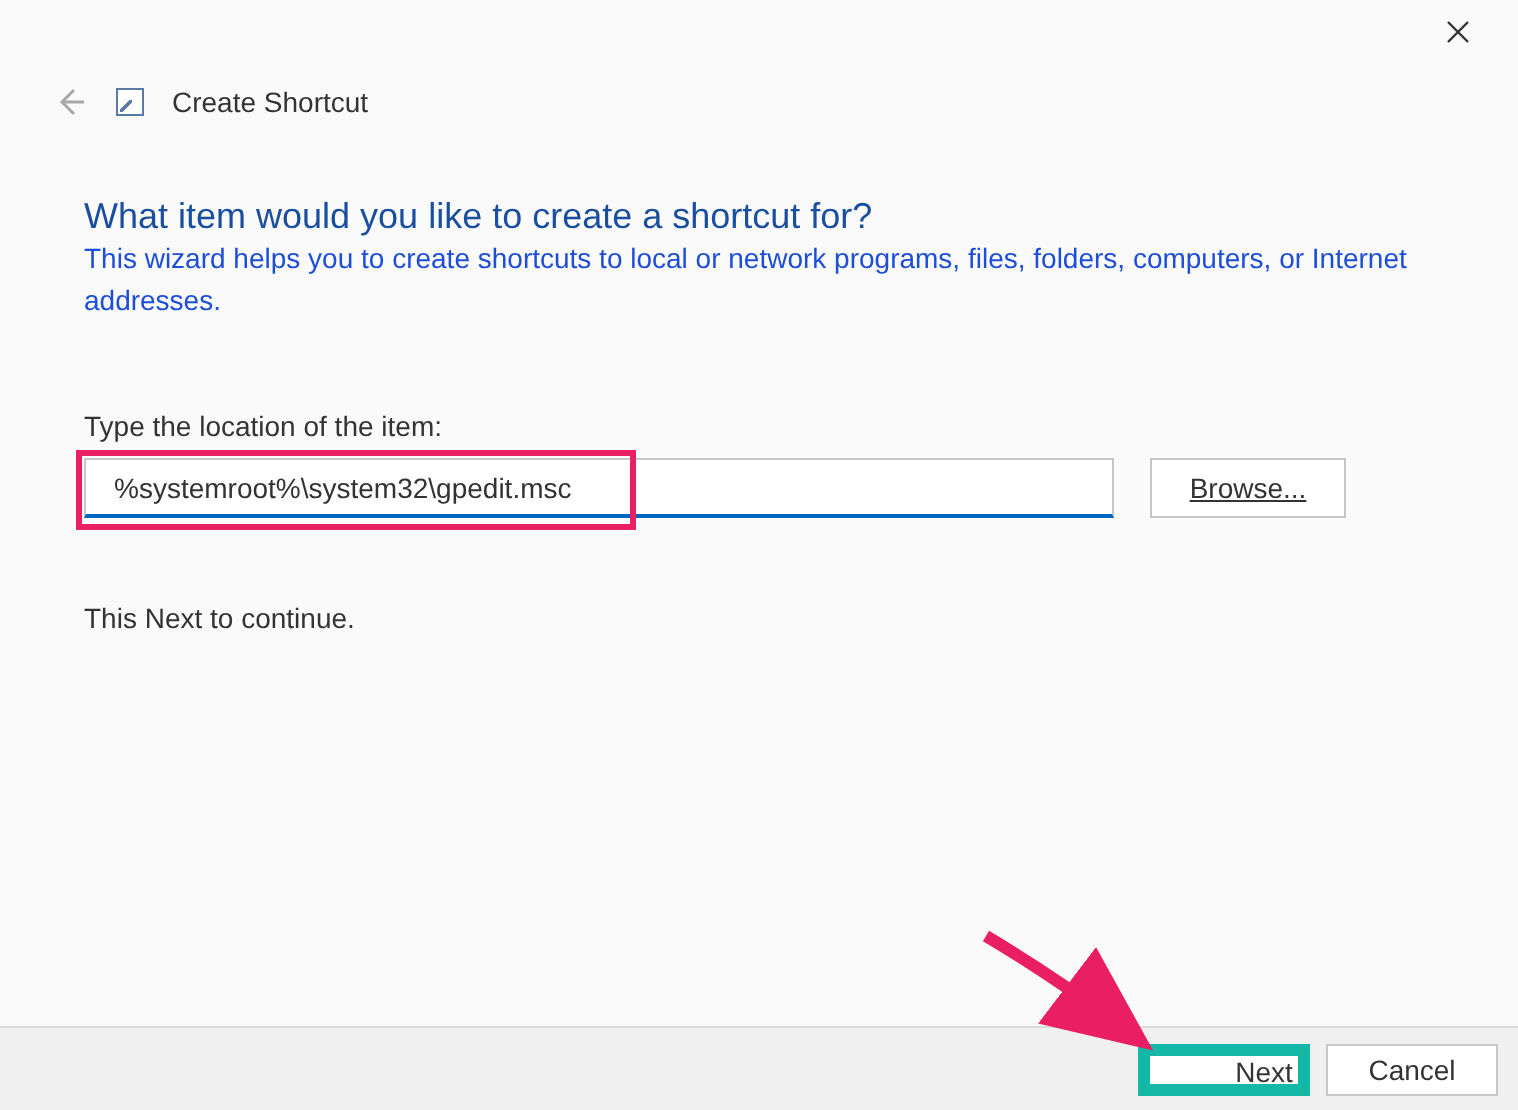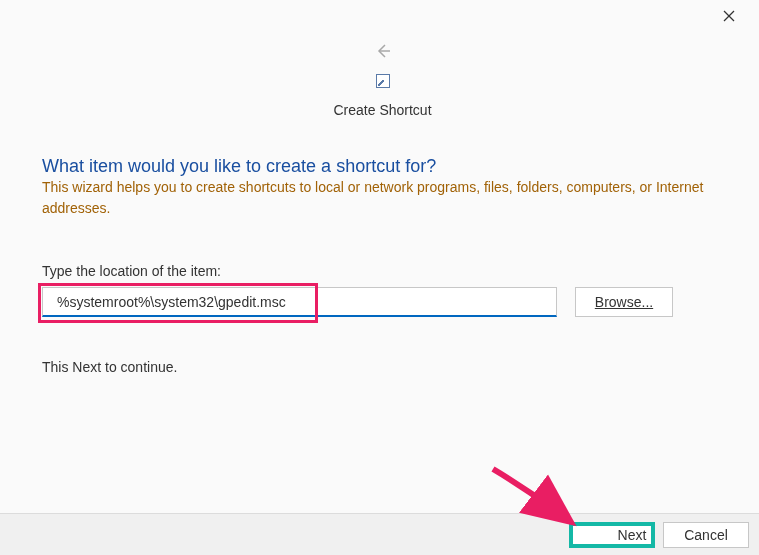--- a/index.html
+++ b/index.html
@@ -35,23 +35,22 @@
     }
 
     .close-btn svg {
       width: 12px;
       height: 12px;
     }
 
     .header-row {
       display: flex;
       align-items: center;
-      padding: 10px 0 14px 6px;
+      padding: 10px 0 14px 26px;
       gap: 14px;
-      flex-direction: column;
     }
 
     .back-arrow {
       width: 18px;
       height: 18px;
       display: flex;
       align-items: center;
       justify-content: center;
       opacity: 0.55;
     }
@@ -90,21 +89,21 @@
     }
 
     .heading {
       font-size: 18px;
       color: #1a4fa0;
       font-weight: 400;
     }
 
     .description {
       font-size: 14px;
-      color: #a16207;
+      color: #1d4ed8;
       line-height: 1.5;
       margin-bottom: 44px;
     }
 
     .field-label {
       font-size: 14px;
       color: #333;
       margin-bottom: 8px;
     }
 
@@ -181,21 +180,21 @@
       height: 26px;
       font-size: 14px;
       font-family: inherit;
       background: #fff;
       border: 1px solid #c7c7c7;
       cursor: pointer;
       color: #333;
     }
 
     .footer-btn.primary {
-      border: 4px solid #14b8a6;
+      border: 6px solid #14b8a6;
       padding-left: 40px;
     }
 
     .callout-arrow {
       position: absolute;
       left: 485px;
       bottom: 15px;
       pointer-events: none;
       z-index: 3;
     }

